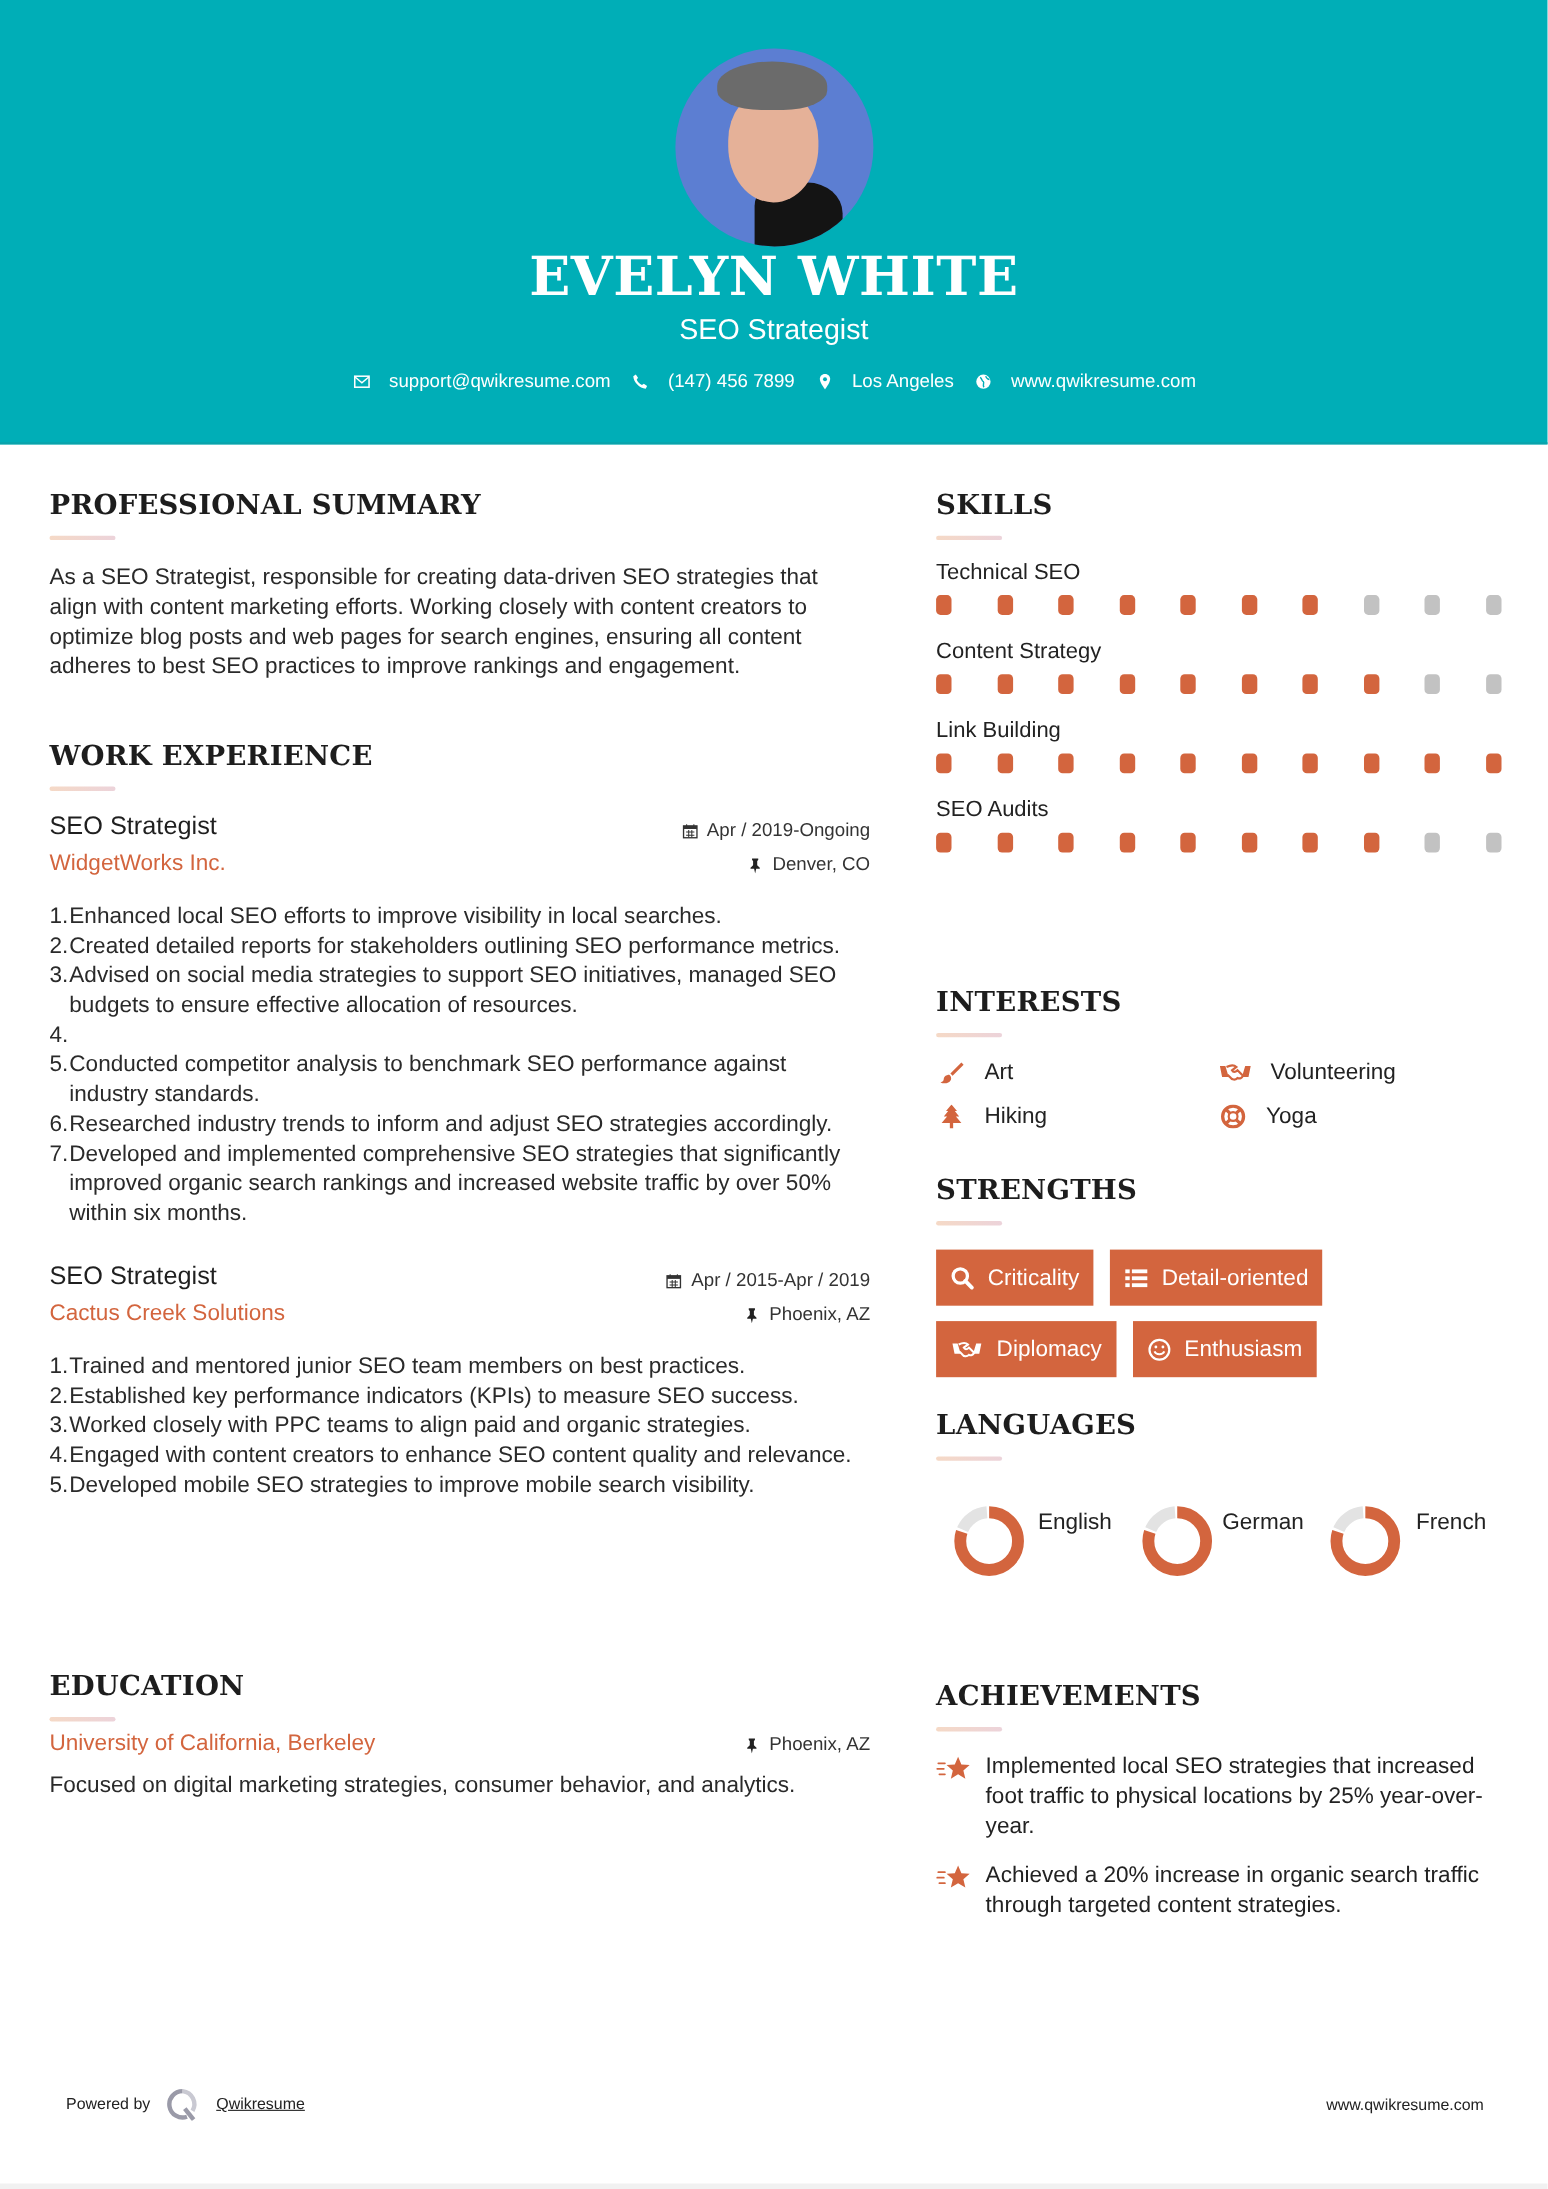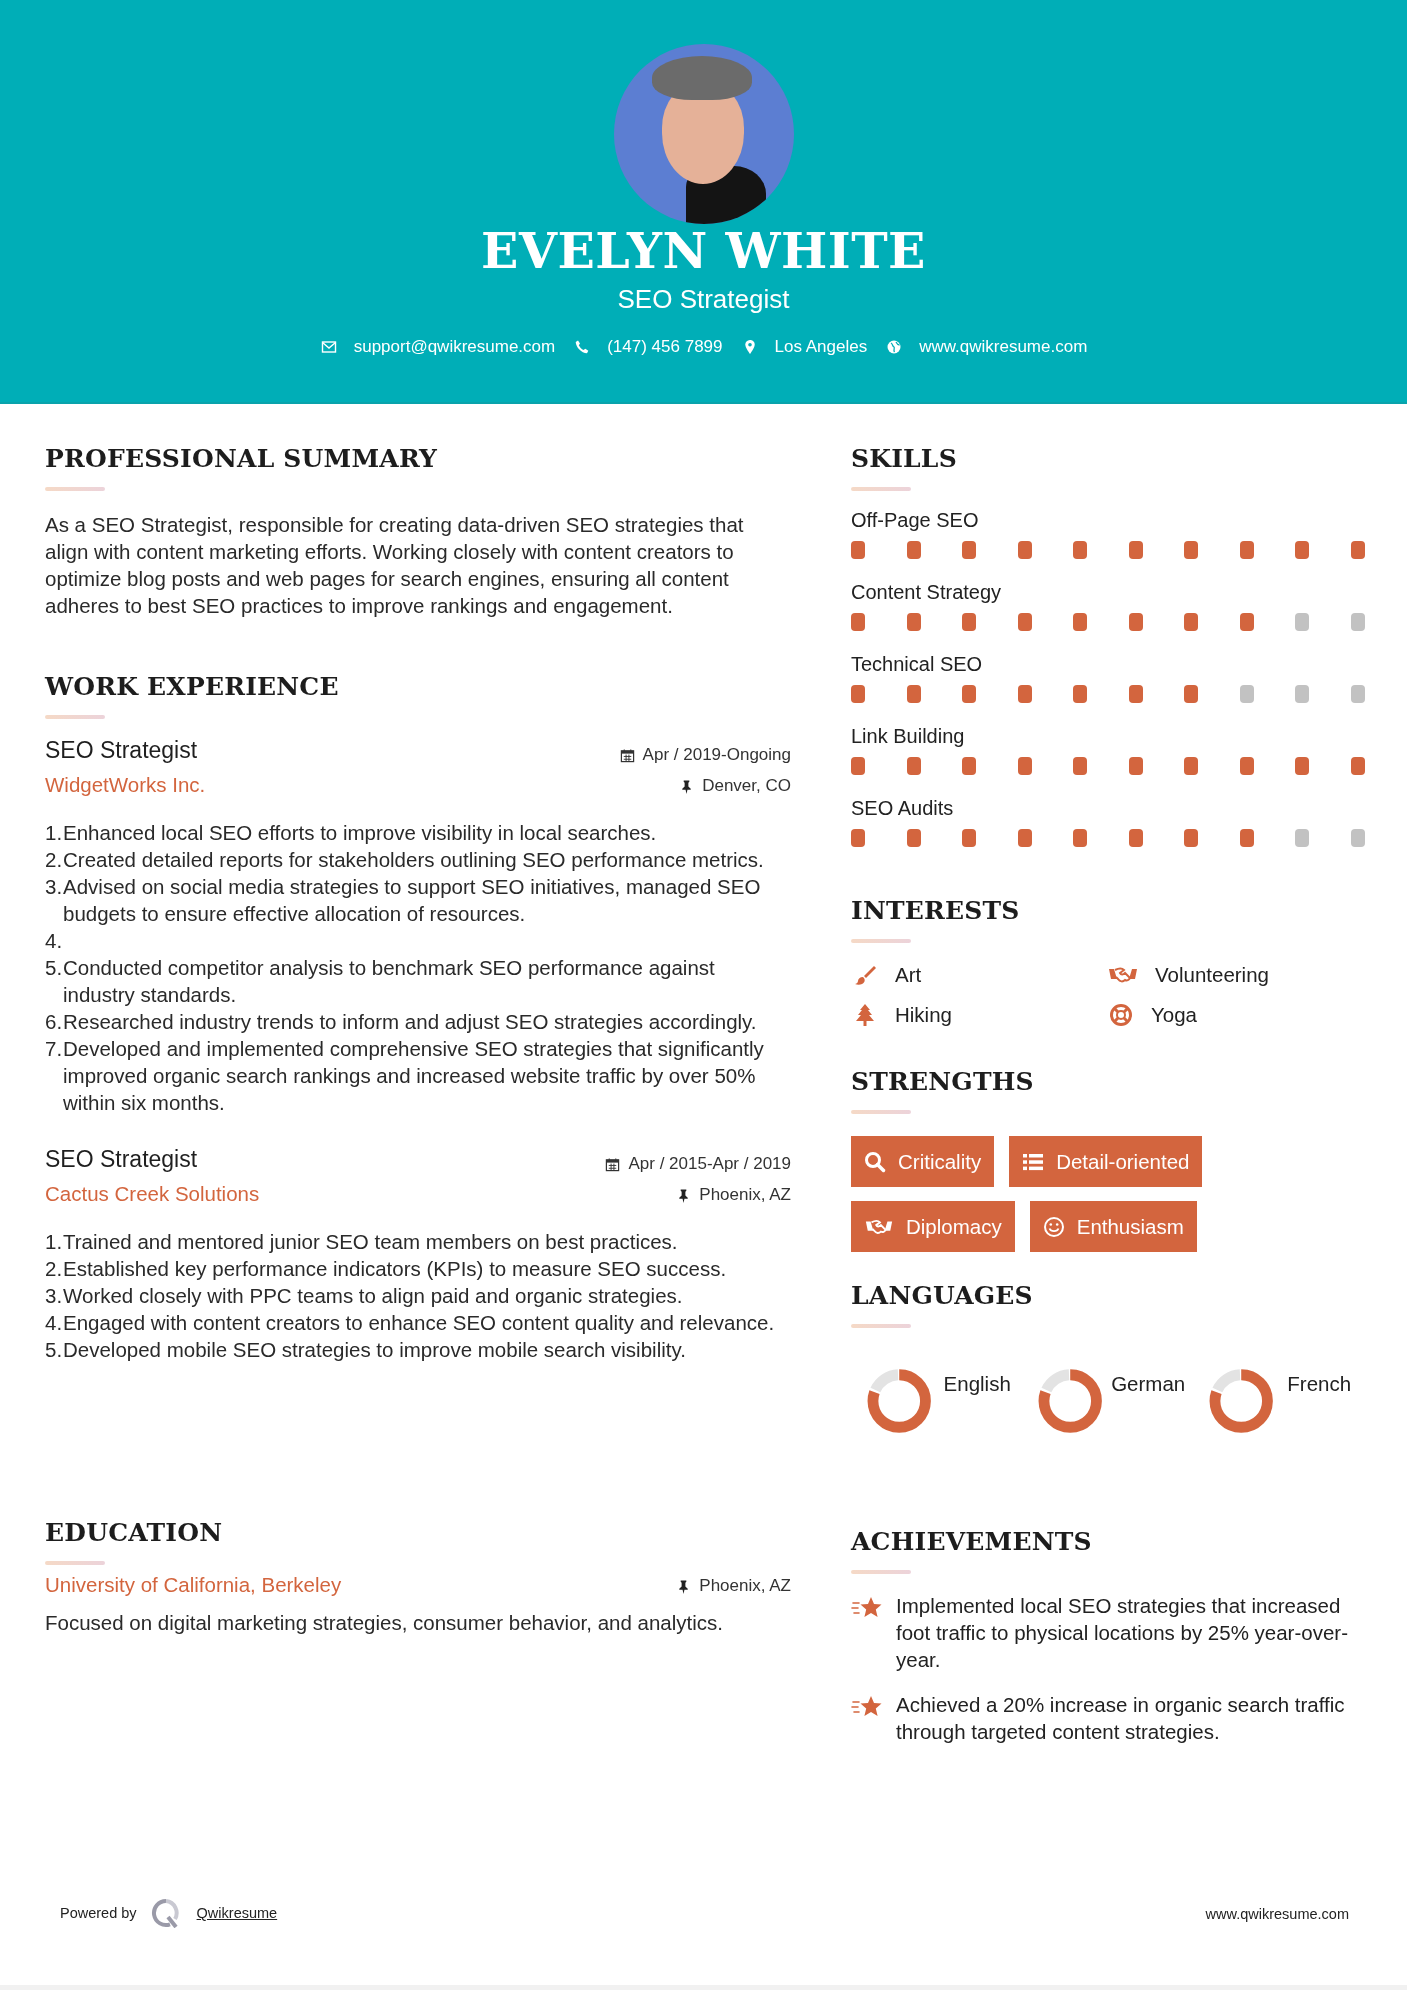--- a/index.html
+++ b/index.html
@@ -253,60 +253,45 @@
   </div>
 </div>
 
 <div class="right">
 
   <div style="position:absolute; top:40px; left:0; width:515px;">
     <div class="section-title">SKILLS</div>
     <div class="underline"></div>
     <div id="skills-list" style="margin-top:14px;">
         <div class="skill" style="margin-top: 0px;">
-          <div class="skill-name">Off-Page SEO</div>
+          <div class="skill-name">Technical SEO</div>
           <div class="dots">
             <span class="dot on"></span>
             <span class="dot on"></span>
             <span class="dot on"></span>
             <span class="dot on"></span>
             <span class="dot on"></span>
             <span class="dot on"></span>
             <span class="dot on"></span>
-            <span class="dot on"></span>
-            <span class="dot on"></span>
-            <span class="dot on" style="margin-right: 0px;"></span>
+            <span class="dot off"></span>
+            <span class="dot off"></span>
+            <span class="dot off" style="margin-right: 0px;"></span>
           </div>
         </div>
         <div class="skill" style="margin-top: 0px;">
           <div class="skill-name">Content Strategy</div>
           <div class="dots">
             <span class="dot on"></span>
             <span class="dot on"></span>
             <span class="dot on"></span>
             <span class="dot on"></span>
             <span class="dot on"></span>
             <span class="dot on"></span>
             <span class="dot on"></span>
             <span class="dot on"></span>
-            <span class="dot off"></span>
-            <span class="dot off" style="margin-right: 0px;"></span>
-          </div>
-        </div>
-        <div class="skill" style="margin-top: 0px;">
-          <div class="skill-name">Technical SEO</div>
-          <div class="dots">
-            <span class="dot on"></span>
-            <span class="dot on"></span>
-            <span class="dot on"></span>
-            <span class="dot on"></span>
-            <span class="dot on"></span>
-            <span class="dot on"></span>
-            <span class="dot on"></span>
-            <span class="dot off"></span>
             <span class="dot off"></span>
             <span class="dot off" style="margin-right: 0px;"></span>
           </div>
         </div>
         <div class="skill" style="margin-top: 0px;">
           <div class="skill-name">Link Building</div>
           <div class="dots">
             <span class="dot on"></span>
             <span class="dot on"></span>
             <span class="dot on"></span>

